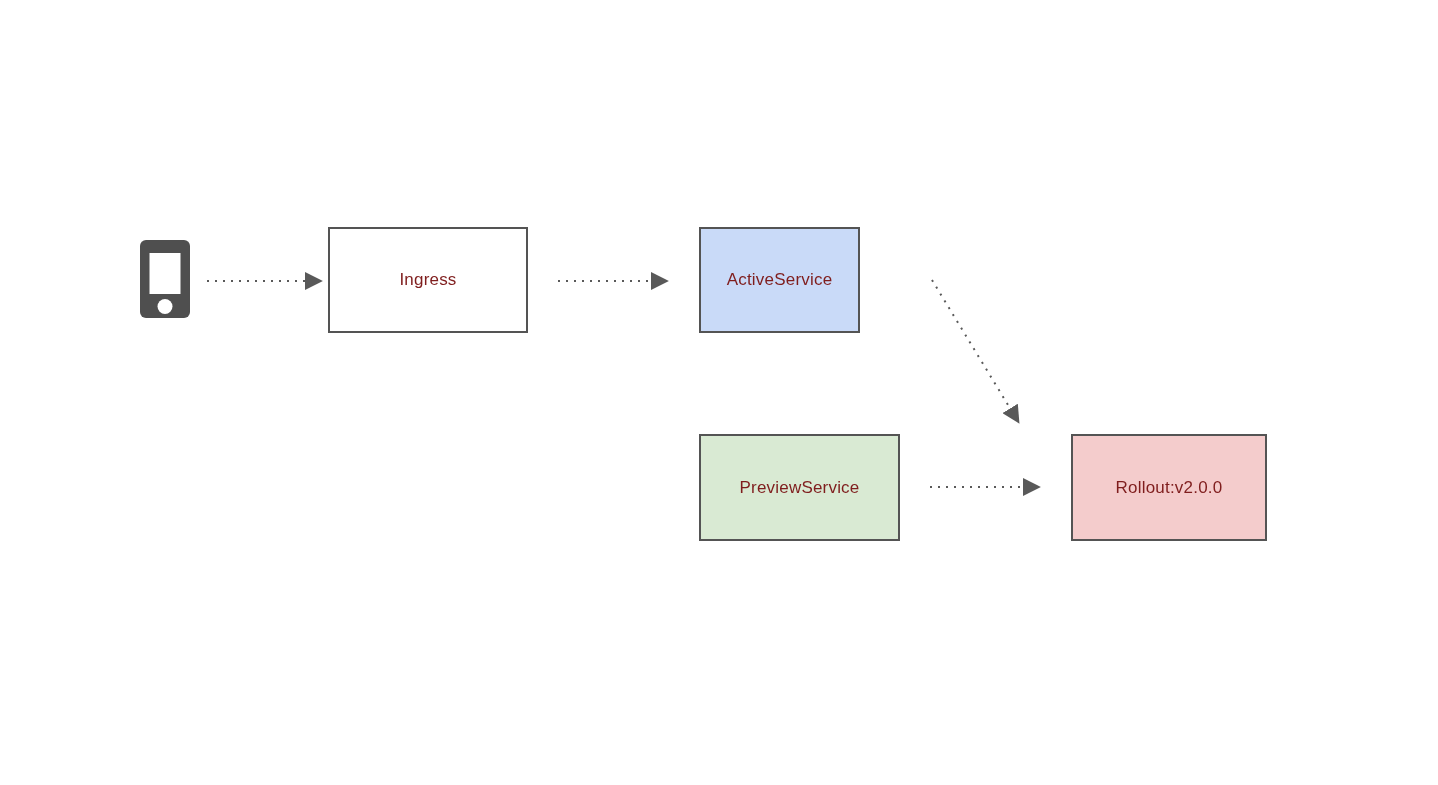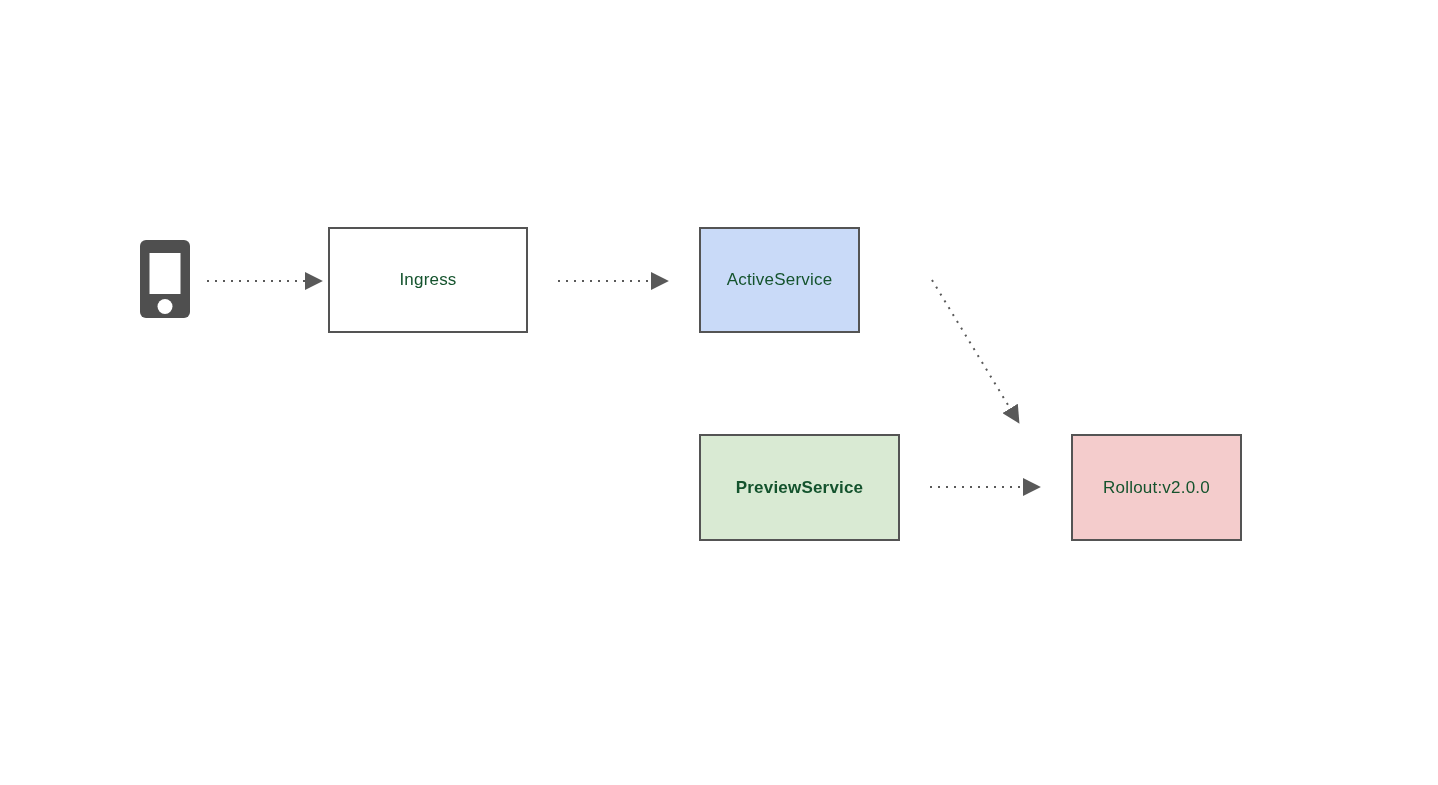--- a/index.html
+++ b/index.html
@@ -27,28 +27,28 @@
     position: absolute;
     box-sizing: border-box;
     border: 2px solid #545454;
     display: flex;
     align-items: center;
     justify-content: center;
     background: #ffffff;
   }
   .node-label {
     font-size: 17px;
-    color: #14532d;
+    color: #7f1d1d;
     letter-spacing: 0.2px;
     white-space: nowrap;
   }
   .node-ingress  { left: 328px;  top: 227px; width: 200px; height: 106px; }
   .node-active   { left: 699px;  top: 227px; width: 161px; height: 106px; }
   .node-preview  { left: 699px;  top: 434px; width: 201px; height: 107px; }
-  .node-rollout  { left: 1071px; top: 434px; width: 171px; height: 107px; }
+  .node-rollout  { left: 1071px; top: 434px; width: 196px; height: 107px; }
 </style>
 </head>
 <body>
 
 <div class="canvas">
 
   <svg class="edges-layer" width="1438" height="785" viewBox="0 0 1438 785" xmlns="http://www.w3.org/2000/svg">
     <defs>
       <marker id="arrowhead" viewBox="0 0 10 10" refX="9.5" refY="5" markerWidth="9" markerHeight="9" orient="auto">
         <path d="M0,0 L10,5 L0,10 z" fill="#595959"></path>
@@ -76,21 +76,21 @@
   </svg>
 
   <div class="node node-ingress" style="background-color: rgb(255, 255, 255);">
     <span class="node-label">Ingress</span>
   </div>
 
   <div class="node node-active" style="background-color: rgb(201, 218, 248);">
     <span class="node-label">ActiveService</span>
   </div>
 
-  <div class="node node-preview" style="background-color: rgb(217, 234, 211); font-weight: bold;">
+  <div class="node node-preview" style="background-color: rgb(217, 234, 211);">
     <span class="node-label">PreviewService</span>
   </div>
 
   <div class="node node-rollout" style="background-color: rgb(244, 204, 204);">
     <span class="node-label">Rollout:v2.0.0</span>
   </div>
 
 </div>
 
 </body></html>

